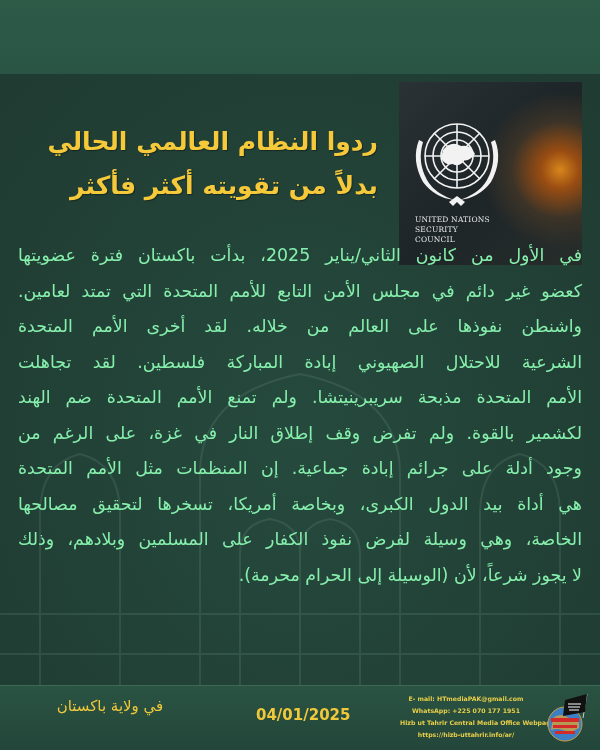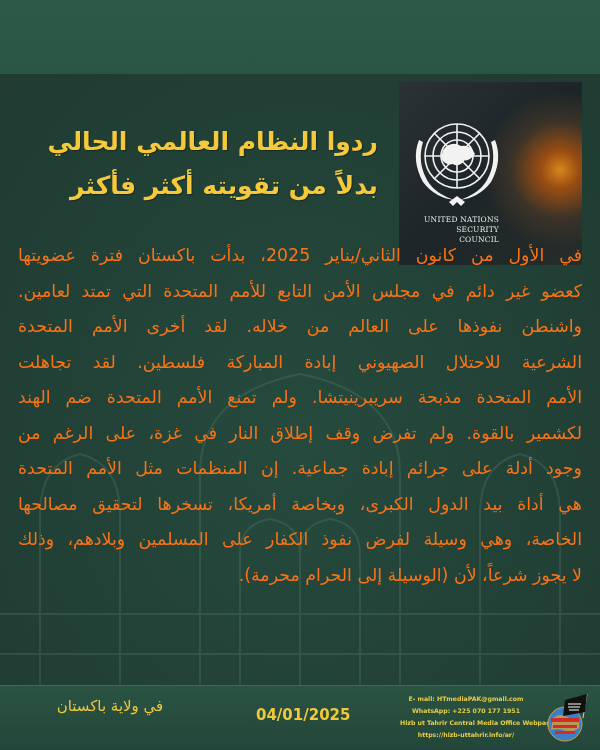--- a/index.html
+++ b/index.html
@@ -4,22 +4,22 @@
 <style>
   html,body{margin:0;padding:0;}
   body{width:600px;height:750px;overflow:hidden;background:#22433a;font-family:"DejaVu Sans",sans-serif;position:relative;}
   .top-band{position:absolute;left:0;top:0;width:600px;height:74px;background:linear-gradient(180deg,#2d5b48,#2a5544);}
   .panel{position:absolute;left:0;top:74px;width:600px;height:611px;background:radial-gradient(ellipse at 50% 60%,#264a3e 0%,#213f35 70%,#1f3b32 100%);}
   .mosque{position:absolute;left:0;top:280px;width:600px;height:360px;opacity:.13;}
   .title{position:absolute;right:222px;top:120px;width:340px;text-align:right;direction:rtl;color:#f5c93a;font-weight:bold;font-size:25px;line-height:44px;text-shadow:1px 1px 1px rgba(0,0,0,.35);}
   .title div{white-space:nowrap;}
   .un-image{position:absolute;left:399px;top:82px;width:183px;height:183px;background:radial-gradient(circle at 88% 48%,#d7861c 0%,#9a4d12 10%,#3b3328 26%,transparent 42%),linear-gradient(135deg,#2a3236 0%,#1d2528 50%,#262d2a 100%);overflow:hidden;}
   .un-emblem{position:absolute;left:6px;top:28px;}
-  .un-caption{position:absolute;left:16px;top:133px;color:#e6e6e6;font-family:"DejaVu Serif",serif;font-size:7.5px;line-height:10px;text-align:right;width:84px;letter-spacing:.2px;}
-  .body-text{position:absolute;left:18px;top:238px;width:564px;direction:rtl;text-align:justify;text-align-last:right;color:#f97316;font-size:17.4px;line-height:35.5px;}
+  .un-caption{position:absolute;left:16px;top:133px;color:#e6e6e6;font-family:"DejaVu Serif",serif;font-size:7.5px;line-height:10px;text-align:left;width:84px;letter-spacing:.2px;}
+  .body-text{position:absolute;left:18px;top:238px;width:564px;direction:rtl;text-align:justify;text-align-last:right;color:#86efac;font-size:17.4px;line-height:35.5px;}
   .body-text .ln{display:block;white-space:nowrap;text-align:justify;text-align-last:justify;}
   .body-text .ln.last{text-align-last:right;}
   .footer{position:absolute;left:0;top:685px;width:600px;height:65px;background:linear-gradient(180deg,#2a5342,#23463a);border-top:1px solid #3c6a56;}
   .office{position:absolute;right:390px;top:8px;width:200px;direction:rtl;text-align:center;color:#f0c93a;font-size:15px;line-height:24px;white-space:nowrap;}
   .date{position:absolute;left:256px;top:20px;color:#f0c93a;font-weight:bold;font-size:15px;font-family:"DejaVu Sans",sans-serif;}
   .contact{position:absolute;left:400px;top:7px;width:132px;text-align:center;color:#e8cf4a;font-size:6.2px;line-height:12px;font-weight:bold;white-space:nowrap;}
   .logo{position:absolute;left:543px;top:6px;width:48px;height:52px;}
 </style>
 </head>
 <body>

